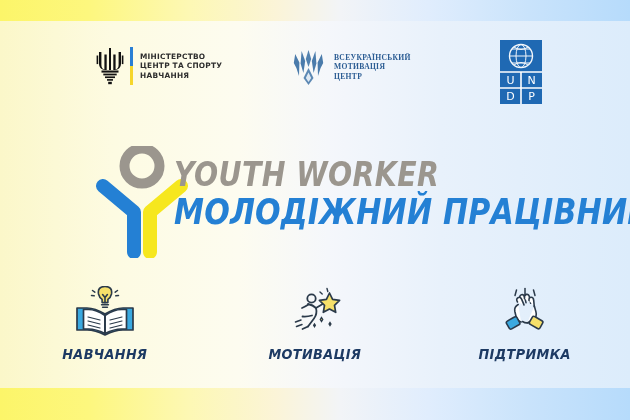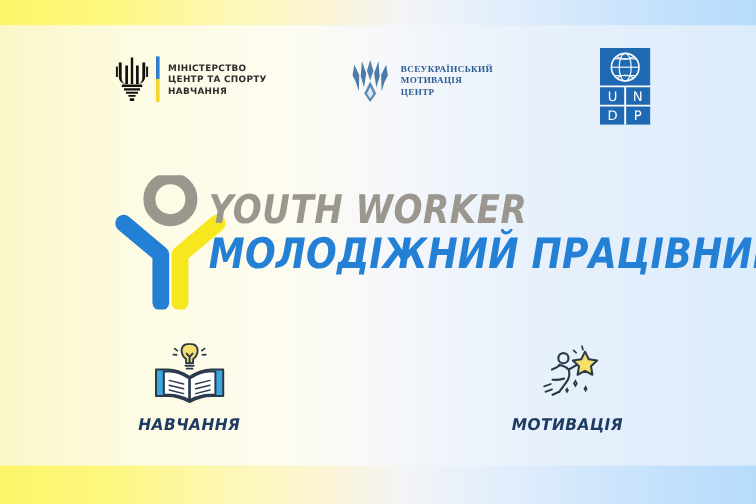--- a/index.html
+++ b/index.html
@@ -222,16 +222,37 @@
           <line x1="43" y1="2.5" x2="43.8" y2="5.5"></line>
           <line x1="36" y1="6" x2="38.2" y2="8"></line>
           <path d="M37.5 31.5 l1.2 2 l-1.2 2 l-1.2 -2 z" fill="#f6e06a"></path>
           <path d="M46 36.5 l0.9 1.5 l-0.9 1.5 l-0.9 -1.5 z" fill="#f6e06a"></path>
           <path d="M30.5 38 l0.8 1.3 l-0.8 1.3 l-0.8 -1.3 z" fill="#f6e06a"></path>
         </g>
       </svg>
       <div class="feature-label">МОТИВАЦІЯ</div>
     </div>
 
+    <div class="feature">
+      <svg class="feature-icon" viewBox="0 0 62 52">
+        <g stroke="#2b3a4a" stroke-width="1.6" stroke-linecap="round" stroke-linejoin="round">
+          <g stroke-width="1.5" fill="none">
+            <line x1="22.5" y1="4" x2="21" y2="9.5"></line>
+            <line x1="31" y1="2.5" x2="31" y2="8.5"></line>
+            <line x1="39.5" y1="4" x2="41" y2="9.5"></line>
+          </g>
+          <path d="M26 13 q-1 -3.5 1.5 -4.2 q2.5 -0.7 3.2 2.6 l1.3 5.2" fill="#ffffff"></path>
+          <path d="M30.5 12.5 q-0.6 -3.6 1.9 -4.1 q2.5 -0.5 3.1 2.9 l1.2 6" fill="#ffffff"></path>
+          <path d="M35 14.5 q-0.3 -3.1 2.1 -3.2 q2.3 -0.1 2.6 3 l0.6 6.5" fill="#ffffff"></path>
+          <path d="M23.5 16 q-1.8 -3 0.5 -4.3 q2.3 -1.3 3.7 1.7 l2.3 5.5" fill="#ffffff"></path>
+          <path d="M40.3 20 l1.6 5.6 q1.6 5.6 -3.2 8.3 l-5.4 3" fill="#ffffff"></path>
+          <path d="M24.2 18.5 q-4.2 2.4 -3.4 6.7 l1.3 5.6 q1 4.2 5 5.2" fill="#ffffff"></path>
+          <path d="M28.5 35.5 q4 2.5 8.5 0.5" fill="#ffffff"></path>
+          <path d="M19.5 31.5 l-6.2 3.6 q-1.6 0.9 -0.7 2.5 l2.6 4.6 q0.9 1.6 2.5 0.7 l7.2 -4.1 q1.6 -0.9 0.7 -2.5 l-2.6 -4.6 q-0.9 -1.6 -2.5 -0.7 z" fill="#3aa9e0"></path>
+          <path d="M41.5 31 l6.4 3.7 q1.6 0.9 0.7 2.5 l-2.6 4.6 q-0.9 1.6 -2.5 0.7 l-7.2 -4.1 q-1.6 -0.9 -0.7 -2.5 l2.6 -4.6 q0.9 -1.6 2.5 -0.7 z" fill="#f6e06a"></path>
+        </g>
+      </svg>
+      <div class="feature-label">ПІДТРИМКА</div>
+    </div>
 
   </div>
 
 </div>
 
 </body></html>

